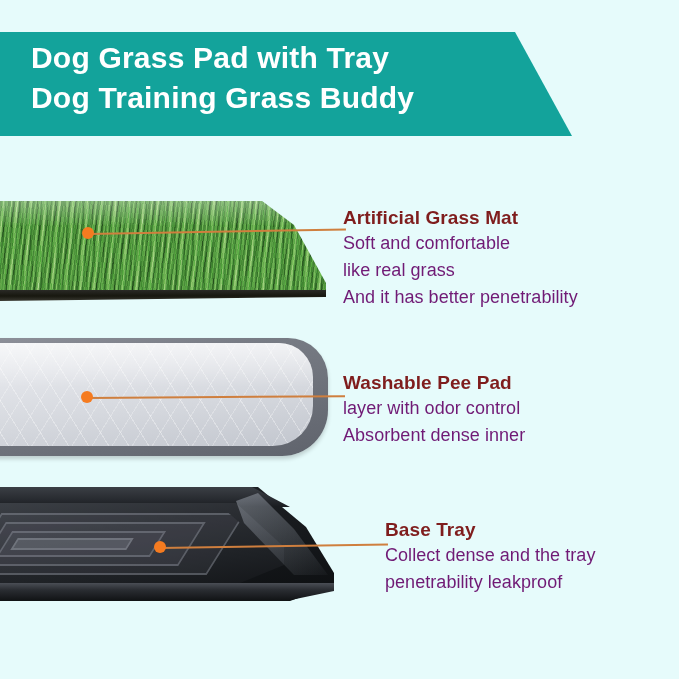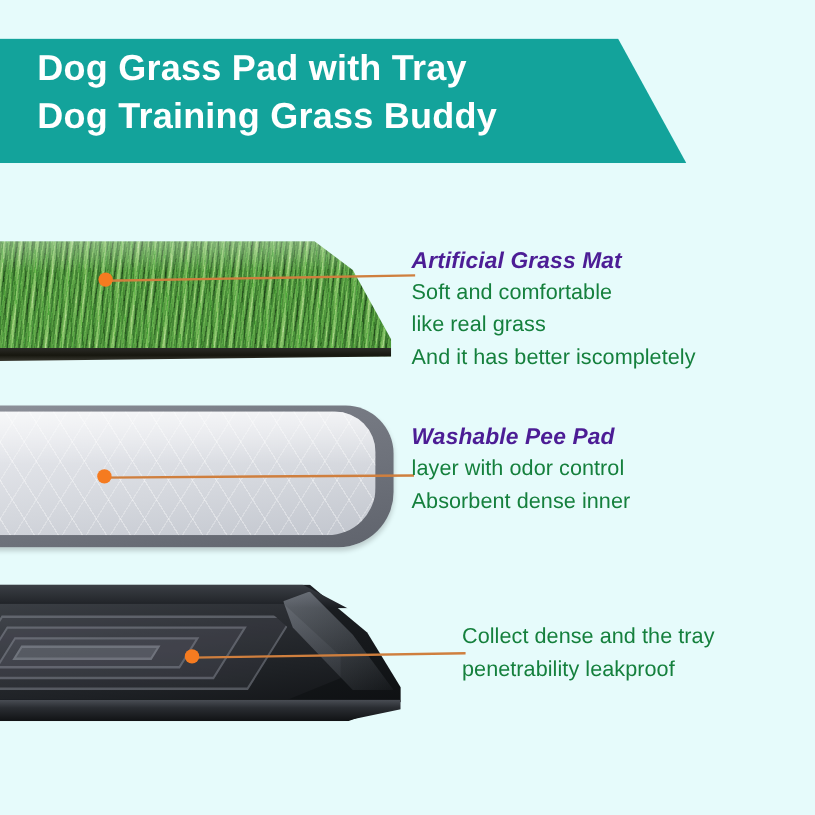--- a/index.html
+++ b/index.html
@@ -220,38 +220,37 @@
     height: 18px;
     clip-path: polygon(0 0, 344px 0, 344px 8px, 296px 18px, 0 18px);
     background: linear-gradient(180deg, #4a4e55 0%, #2a2d32 38%, #101214 100%);
   }
 
   
   .callout {
     position: absolute;
   }
   .callout-title {
-    color: #4c1d95;
+    color: #7f1d1d;
     font-size: 19px;
     font-weight: bold;
     line-height: 1.32;
     letter-spacing: 0.1px;
     white-space: nowrap;
-    font-style: italic;
   }
   .callout-line {
-    color: #15803d;
+    color: #701a75;
     font-size: 18px;
     line-height: 1.50;
     letter-spacing: 0.05px;
     white-space: nowrap;
   }
 
   #callout-grass { left: 343px; top: 205px; }
-  #callout-pad   { left: 343px; top: 352px; }
+  #callout-pad   { left: 343px; top: 370px; }
   #callout-tray  { left: 385px; top: 517px; }
 
   
   .leader {
     position: absolute;
     height: 2px;
     background: #cf7f3e;
     transform-origin: left center;
   }
   #leader-grass { left: 88px; top: 233px; width: 258px; transform: rotate(-1.0deg); }
@@ -314,27 +313,28 @@
   <div class="leader" id="leader-pad"></div>
   <div class="dot" id="dot-pad"></div>
 
   <div class="leader" id="leader-tray"></div>
   <div class="dot" id="dot-tray"></div>
 
   <div class="callout" id="callout-grass">
     <div class="callout-title">Artificial Grass Mat</div>
     <div class="callout-line">Soft and comfortable</div>
     <div class="callout-line">like real grass</div>
-    <div class="callout-line">And it has better iscompletely</div>
+    <div class="callout-line">And it has better penetrability</div>
   </div>
 
   <div class="callout" id="callout-pad">
     <div class="callout-title">Washable Pee Pad</div>
     <div class="callout-line">layer with odor control</div>
     <div class="callout-line">Absorbent dense inner</div>
   </div>
 
   <div class="callout" id="callout-tray">
+    <div class="callout-title">Base Tray</div>
     <div class="callout-line">Collect dense and the tray</div>
     <div class="callout-line">penetrability leakproof</div>
   </div>
 
 </div>
 
 </body></html>

